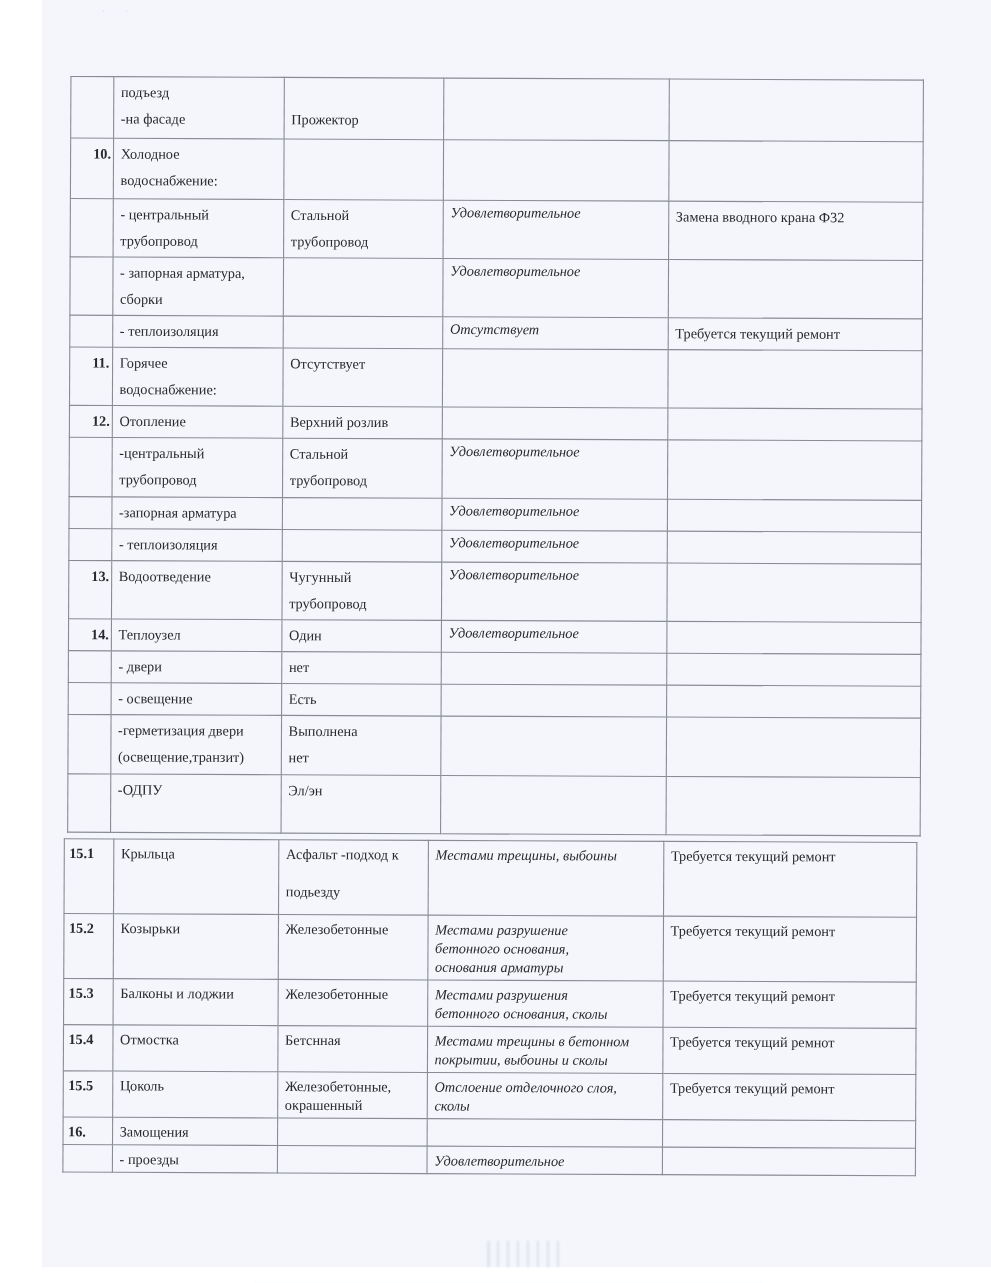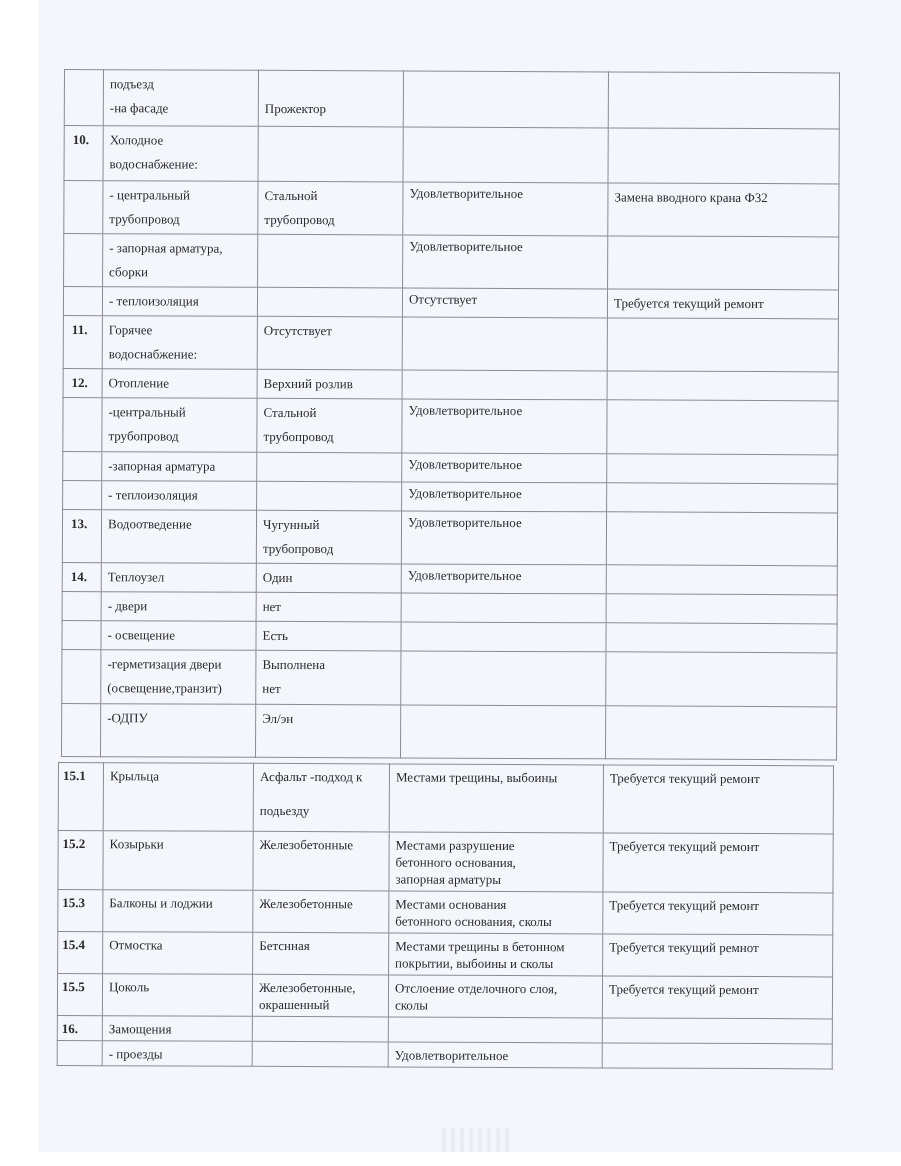--- a/index.html
+++ b/index.html
@@ -22,28 +22,28 @@
       background: repeating-linear-gradient(90deg, rgba(180,185,205,0.35) 0 2px, transparent 2px 9px);
       filter: blur(1px);
     }
     table.doc {
       position: absolute; border-collapse: collapse; table-layout: fixed;
       font-size: 13px; line-height: 24px;
     }
     table.doc td {
       border: 1px solid #8a8c95; vertical-align: top; padding: 2px 6px;
     }
-    table.doc td.num { font-weight: bold; text-align: left; padding-left: 8px; }
+    table.doc td.num { font-weight: bold; text-align: left; padding-left: 20px; }
     table.doc td.bold { font-weight: normal; }
     #table1 { left: 64px; top: 69px; width: 775px; transform: rotate(0.25deg); transform-origin: left top; }
     #table2 { left: 58px; top: 762px; width: 775px; transform: rotate(0.25deg); transform-origin: left top; line-height: 17px; }
     #table2 td { padding-top: 4px; padding-bottom: 3px; }
     #table2 td.num { font-size: 13px; padding-left: 4px; }
     .cell-line { display: block; }
-    .t2-desc .cell-line { line-height: 17px; }
+    .t2-desc .cell-line { line-height: 17px; font-style: italic; }
   </style>
 </head>
 <body>
 
 <div class="page">
   <div class="scan-mark">· ·</div>
   <div class="bottom-smudge"></div>
 </div>
 
 <table class="doc" id="table1">
@@ -341,36 +341,36 @@
         <td class="num">15.2</td>
         <td class="bold">
           <span class="cell-line">Козырьки</span>
         </td>
         <td>
           <span class="cell-line">Железобетонные</span>
         </td>
         <td class="t2-desc">
           <span class="cell-line">Местами разрушение</span>
           <span class="cell-line">бетонного основания,</span>
-          <span class="cell-line">запорная арматуры</span>
+          <span class="cell-line">основания арматуры</span>
         </td>
         <td>
           <span class="cell-line">Требуется текущий ремонт</span>
         </td>
       </tr>
       <tr style="height: 40px;">
         <td class="num">15.3</td>
         <td class="bold">
           <span class="cell-line">Балконы и лоджии</span>
         </td>
         <td>
           <span class="cell-line">Железобетонные</span>
         </td>
         <td class="t2-desc">
-          <span class="cell-line">Местами основания</span>
+          <span class="cell-line">Местами разрушения</span>
           <span class="cell-line">бетонного основания, сколы</span>
         </td>
         <td>
           <span class="cell-line">Требуется текущий ремонт</span>
         </td>
       </tr>
       <tr style="height: 40px;">
         <td class="num">15.4</td>
         <td class="bold">
           <span class="cell-line">Отмостка</span>

